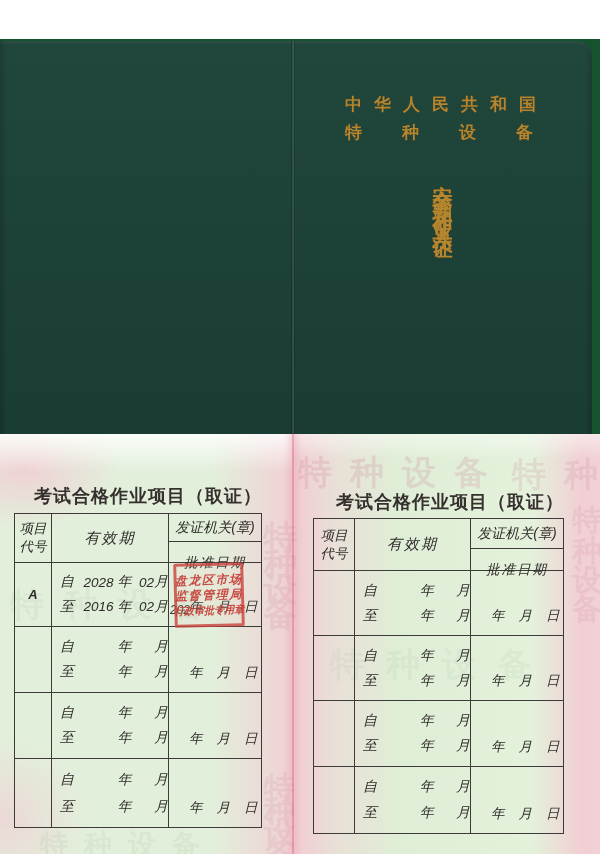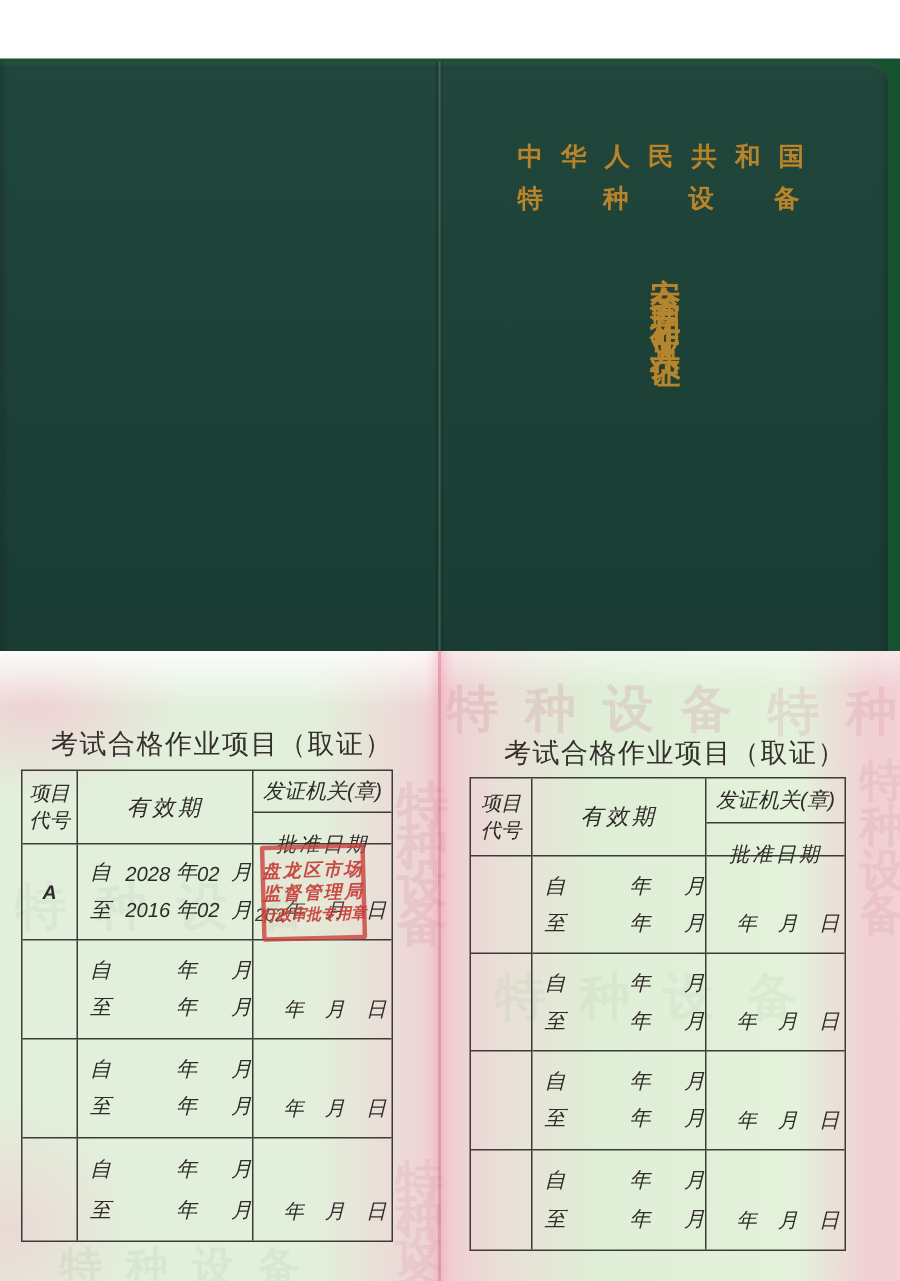--- a/index.html
+++ b/index.html
@@ -47,21 +47,21 @@
   .wm-green{color:rgba(140,170,135,1);}
   .wm-a{left:298px;top:16px;font-size:34px;letter-spacing:18px;opacity:.22;}
   .wm-b{left:512px;top:18px;font-size:34px;letter-spacing:18px;opacity:.18;}
   .wm-c{left:258px;top:58px;font-size:34px;letter-spacing:26px;writing-mode:vertical-rl;opacity:.18;}
   .wm-d{left:258px;top:312px;font-size:32px;letter-spacing:22px;writing-mode:vertical-rl;opacity:.15;}
   .wm-e{left:566px;top:46px;font-size:30px;letter-spacing:30px;writing-mode:vertical-rl;opacity:.16;}
   .wm-f{left:10px;top:148px;font-size:34px;letter-spacing:20px;opacity:.10;}
   .wm-g{left:40px;top:392px;font-size:28px;letter-spacing:16px;opacity:.12;}
   .wm-h{left:330px;top:208px;font-size:34px;letter-spacing:22px;opacity:.09;}
 
-  .page-title{position:absolute;font-size:18px;font-weight:400;letter-spacing:1px;
+  .page-title{position:absolute;font-size:18px;font-weight:700;letter-spacing:1px;
               color:#35302e;white-space:nowrap;}
   .title-left{left:34px;top:50px;}
   .title-right{left:336px;top:56px;}
 
   
   .ctable{position:absolute;display:grid;border:1.5px solid #3d3b38;font-style:italic;}
   .t-left{left:14px;top:79px;grid-template-columns:37px 117px 92px;
           grid-template-rows:49px 64px 66px 66px 68px;}
   .t-right{left:313px;top:84px;grid-template-columns:41px 116px 92px;
            grid-template-rows:52px 65px 65px 66px 66px;}
@@ -77,21 +77,21 @@
   .hissuer .top{flex:0 0 57%;display:flex;justify-content:center;align-items:center;
                 border-bottom:1.5px solid #3d3b38;font-size:14px;}
   .hissuer .bot{flex:1;display:flex;justify-content:center;align-items:center;
                 font-size:13.5px;letter-spacing:2px;}
   .ccode{display:flex;justify-content:center;align-items:center;font-size:13px;font-weight:600;}
   .cvalid{display:flex;flex-direction:column;justify-content:space-around;padding:7px 0;}
   .vline{display:flex;align-items:center;padding-left:8px;font-size:14px;}
   .vline .lab{flex:0 0 auto;}
   .vline .gap{width:6px;}
   .vline .y{width:40px;text-align:center;font-size:13.5px;}
-  .vline .m{width:24px;text-align:left;font-size:13.5px;}
+  .vline .m{width:24px;text-align:right;font-size:13.5px;}
   .cdate{}
   .dline{position:absolute;left:0;right:0;bottom:10px;display:flex;gap:14px;
          padding-left:20px;font-size:13.5px;}
   .ay{position:absolute;left:1px;bottom:-1px;font-size:12px;color:#3a3632;}
 
   .stamp{position:absolute;left:5px;top:0px;width:64px;height:58px;z-index:3;
          border:3px solid rgba(200,66,60,.8);border-radius:2px;
          transform:rotate(-1.5deg);
          display:flex;flex-direction:column;justify-content:center;align-items:center;
          color:rgba(198,62,56,.92);background:rgba(250,190,190,.10);}

